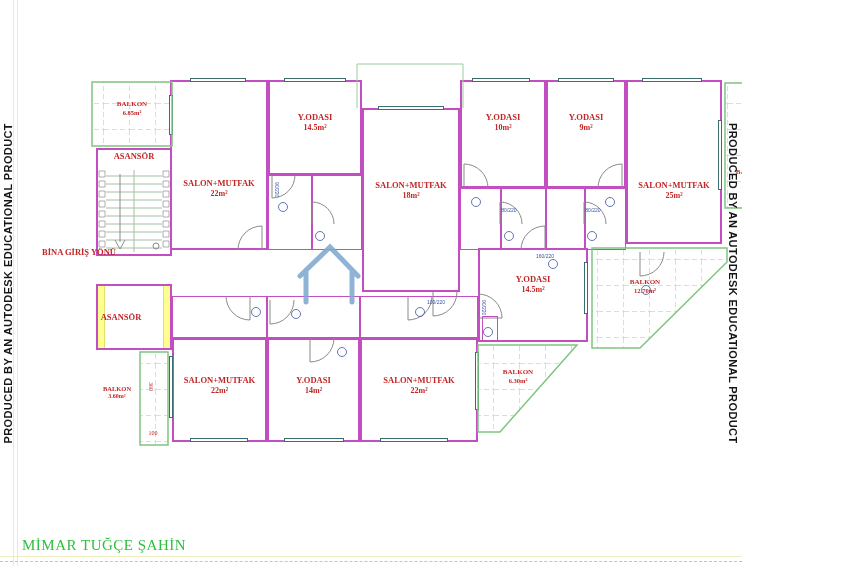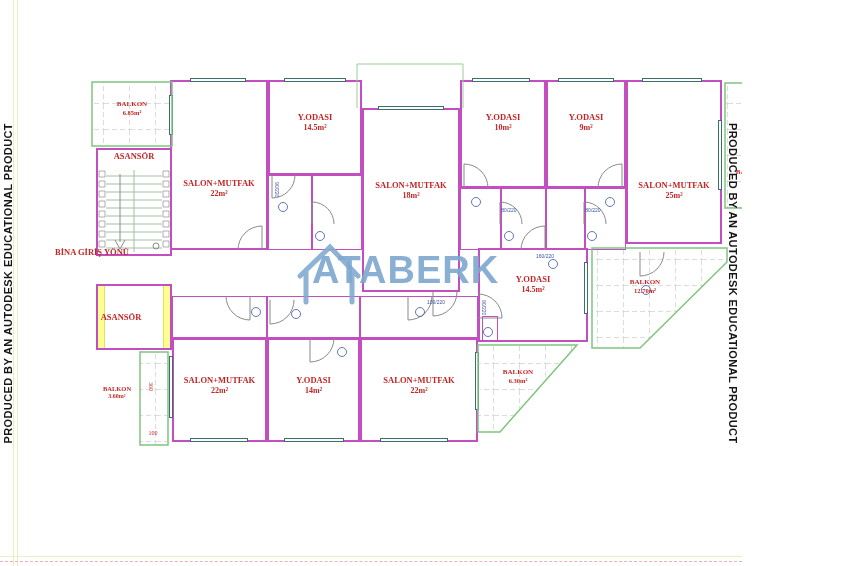--- a/index.html
+++ b/index.html
@@ -195,21 +195,21 @@
       <div class="a">9m²</div>
   </div>
   <div class="lbl" style="left:626px;top:180px;width:96px">
     <div>SALON+MUTFAK</div>
       <div class="a">25m²</div>
   </div>
   <div class="lbl sm" style="left:725px;top:168px;width:52px">
     <div>BALKON</div>
       <div class="a">8.25m²</div>
   </div>
-  <div class="lbl" style="left:30px;top:247px;width:124px">
+  <div class="lbl" style="left:17px;top:247px;width:124px">
     <div>BİNA GİRİŞ YÖNÜ</div>
   </div>
   <div class="lbl" style="left:83px;top:312px;width:76px">
     <div>ASANSÖR</div>
   </div>
   <div class="lbl" style="left:478px;top:274px;width:110px">
     <div>Y.ODASI</div>
       <div class="a">14.5m²</div>
   </div>
   <div class="lbl sm" style="left:600px;top:278px;width:90px">
@@ -242,23 +242,23 @@
   <div class="dim" style="left:138px;top:430px;width:30px">100</div>
   <div class="dim v" style="left:148px;top:382px">360</div>
 
   <div class="tag v" style="left:274px;top:182px">90/220</div>
   <div class="tag" style="left:498px;top:208px;width:22px">80/220</div>
   <div class="tag" style="left:582px;top:208px;width:22px">80/220</div>
   <div class="tag" style="left:532px;top:254px;width:26px">160/220</div>
   <div class="tag" style="left:424px;top:300px;width:24px">100/220</div>
   <div class="tag v" style="left:481px;top:300px">90/220</div>
 
-  <div class="wm-text">ATABERK</div>
 
   <div class="edge-text edge-left">
     <span>PRODUCED BY AN AUTODESK EDUCATIONAL PRODUCT</span>
   </div>
   <div class="edge-text edge-right">
     <span>PRODUCED BY AN AUTODESK EDUCATIONAL PRODUCT</span>
   </div>
 
+  <div class="signature">MİMAR TUĞÇE ŞAHİN</div>
 
 </div>
 
 </body></html>

